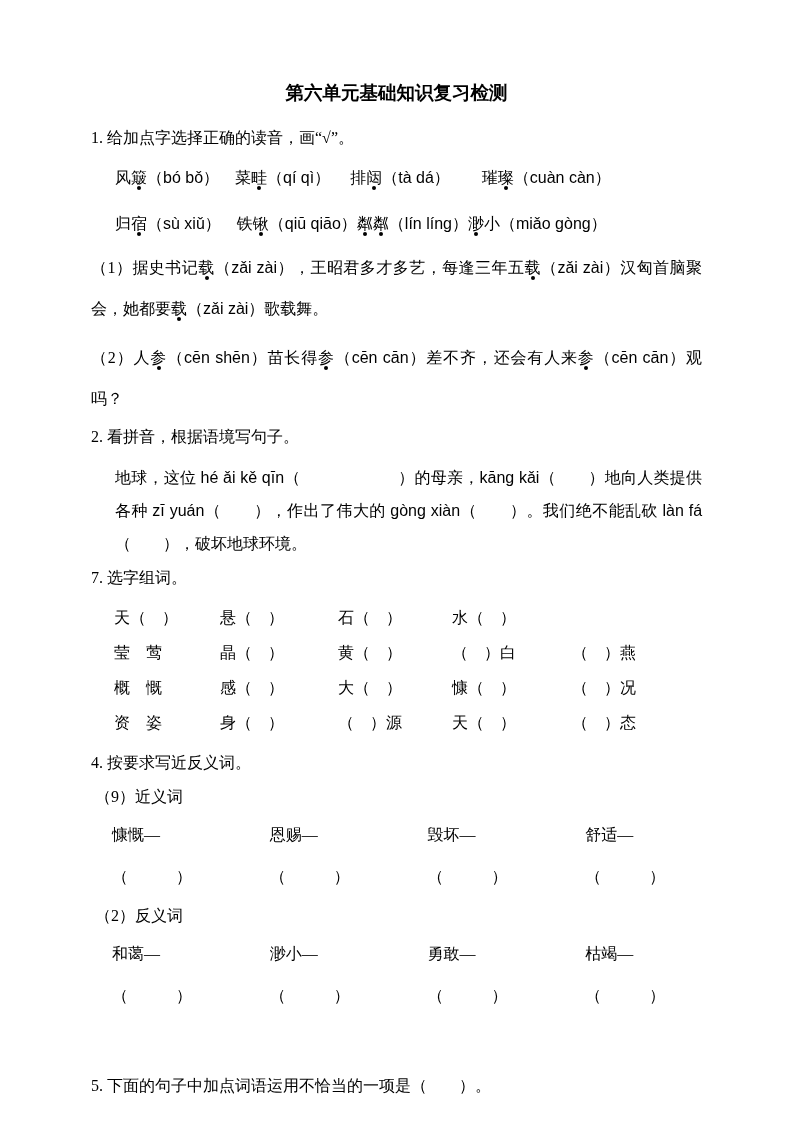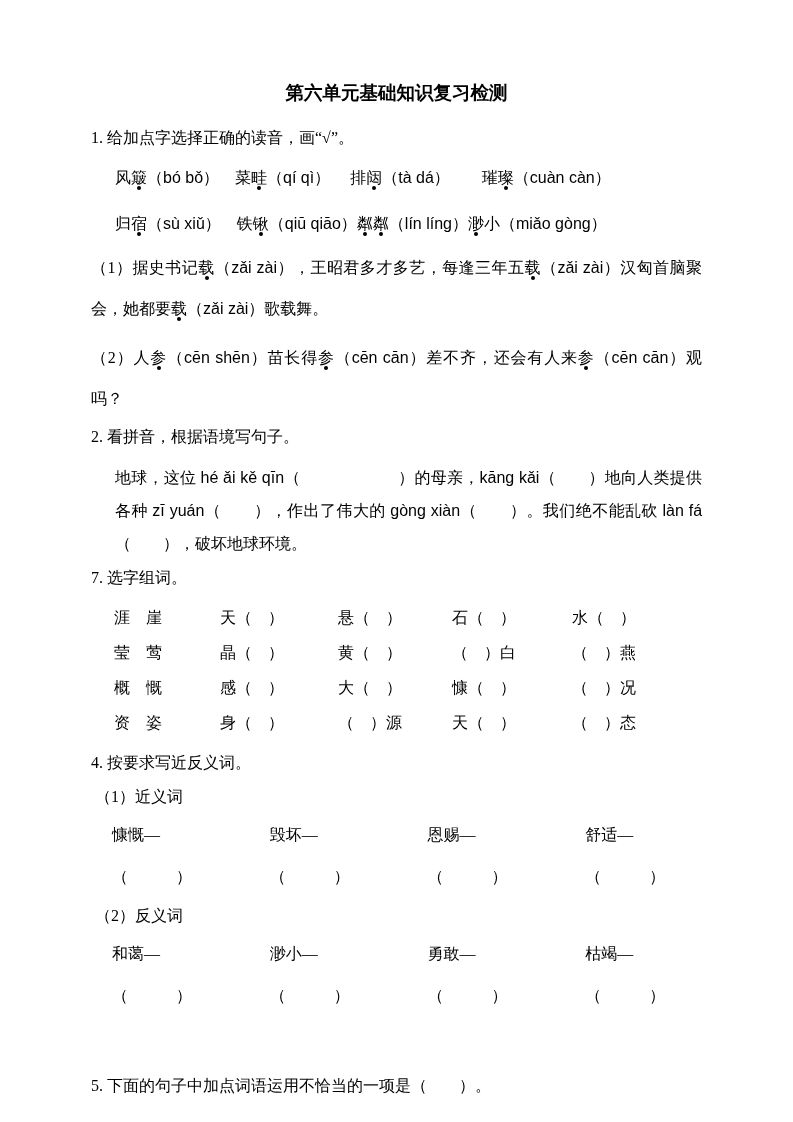--- a/index.html
+++ b/index.html
@@ -74,21 +74,20 @@
   <p class="q1-word-row">归<span class="emdot">宿</span>（<span class="py">sù xiǔ</span>）　铁<span class="emdot">锹</span>（<span class="py">qiū qiāo</span>）<span class="emdot">粼</span><span class="emdot">粼</span>（<span class="py">lín líng</span>）<span class="emdot">渺</span>小（<span class="py">miǎo gòng</span>）</p>
   <p class="q1-para">（1）据史书记<span class="emdot">载</span>（<span class="py">zǎi zài</span>），王昭君多才多艺，每逢三年五<span class="emdot">载</span>（<span class="py">zǎi zài</span>）汉匈首脑聚会，她都要<span class="emdot">载</span>（<span class="py">zǎi zài</span>）歌载舞。</p>
   <p class="q1-para">（2）人<span class="emdot">参</span>（<span class="py">cēn shēn</span>）苗长得<span class="emdot">参</span>（<span class="py">cēn cān</span>）差不齐，还会有人来<span class="emdot">参</span>（<span class="py">cēn cān</span>）观吗？</p>
 
   <p class="prompt">2. 看拼音，根据语境写句子。</p>
   <p class="q2-body">地球，这位 <span class="py">hé ǎi kě qīn</span>（　　　　　　）的母亲，<span class="py">kāng kǎi</span>（　　）地向人类提供各种 <span class="py">zī yuán</span>（　　），作出了伟大的 <span class="py">gòng xiàn</span>（　　）。我们绝不能乱砍 <span class="py">làn fá</span>（　　），破坏地球环境。</p>
 
   <p class="prompt">7. 选字组词。</p>
   <div class="q3-table">
     <div class="q3-row">
-      <span>涯　崖</span>
       <span>天（　）</span>
       <span>悬（　）</span>
       <span>石（　）</span>
       <span>水（　）</span>
     </div>
     <div class="q3-row">
       <span>莹　莺</span>
       <span>晶（　）</span>
       <span>黄（　）</span>
       <span>（　）白</span>
@@ -105,25 +104,25 @@
       <span>资　姿</span>
       <span>身（　）</span>
       <span>（　）源</span>
       <span>天（　）</span>
       <span>（　）态</span>
     </div>
   </div>
 
   <div class="q4-block">
     <p class="prompt">4. 按要求写近反义词。</p>
-    <p class="label-line">（1）近义词</p>
+    <p class="label-line">（9）近义词</p>
     <div class="q4-row">
       <span>慷慨—（　　　）</span>
+      <span>恩赐—（　　　）</span>
       <span>毁坏—（　　　）</span>
-      <span>恩赐—（　　　）</span>
       <span>舒适—（　　　）</span>
     </div>
     <p class="label-line">（2）反义词</p>
     <div class="q4-row">
       <span>和蔼—（　　　）</span>
       <span>渺小—（　　　）</span>
       <span>勇敢—（　　　）</span>
       <span>枯竭—（　　　）</span>
     </div>
   </div>

